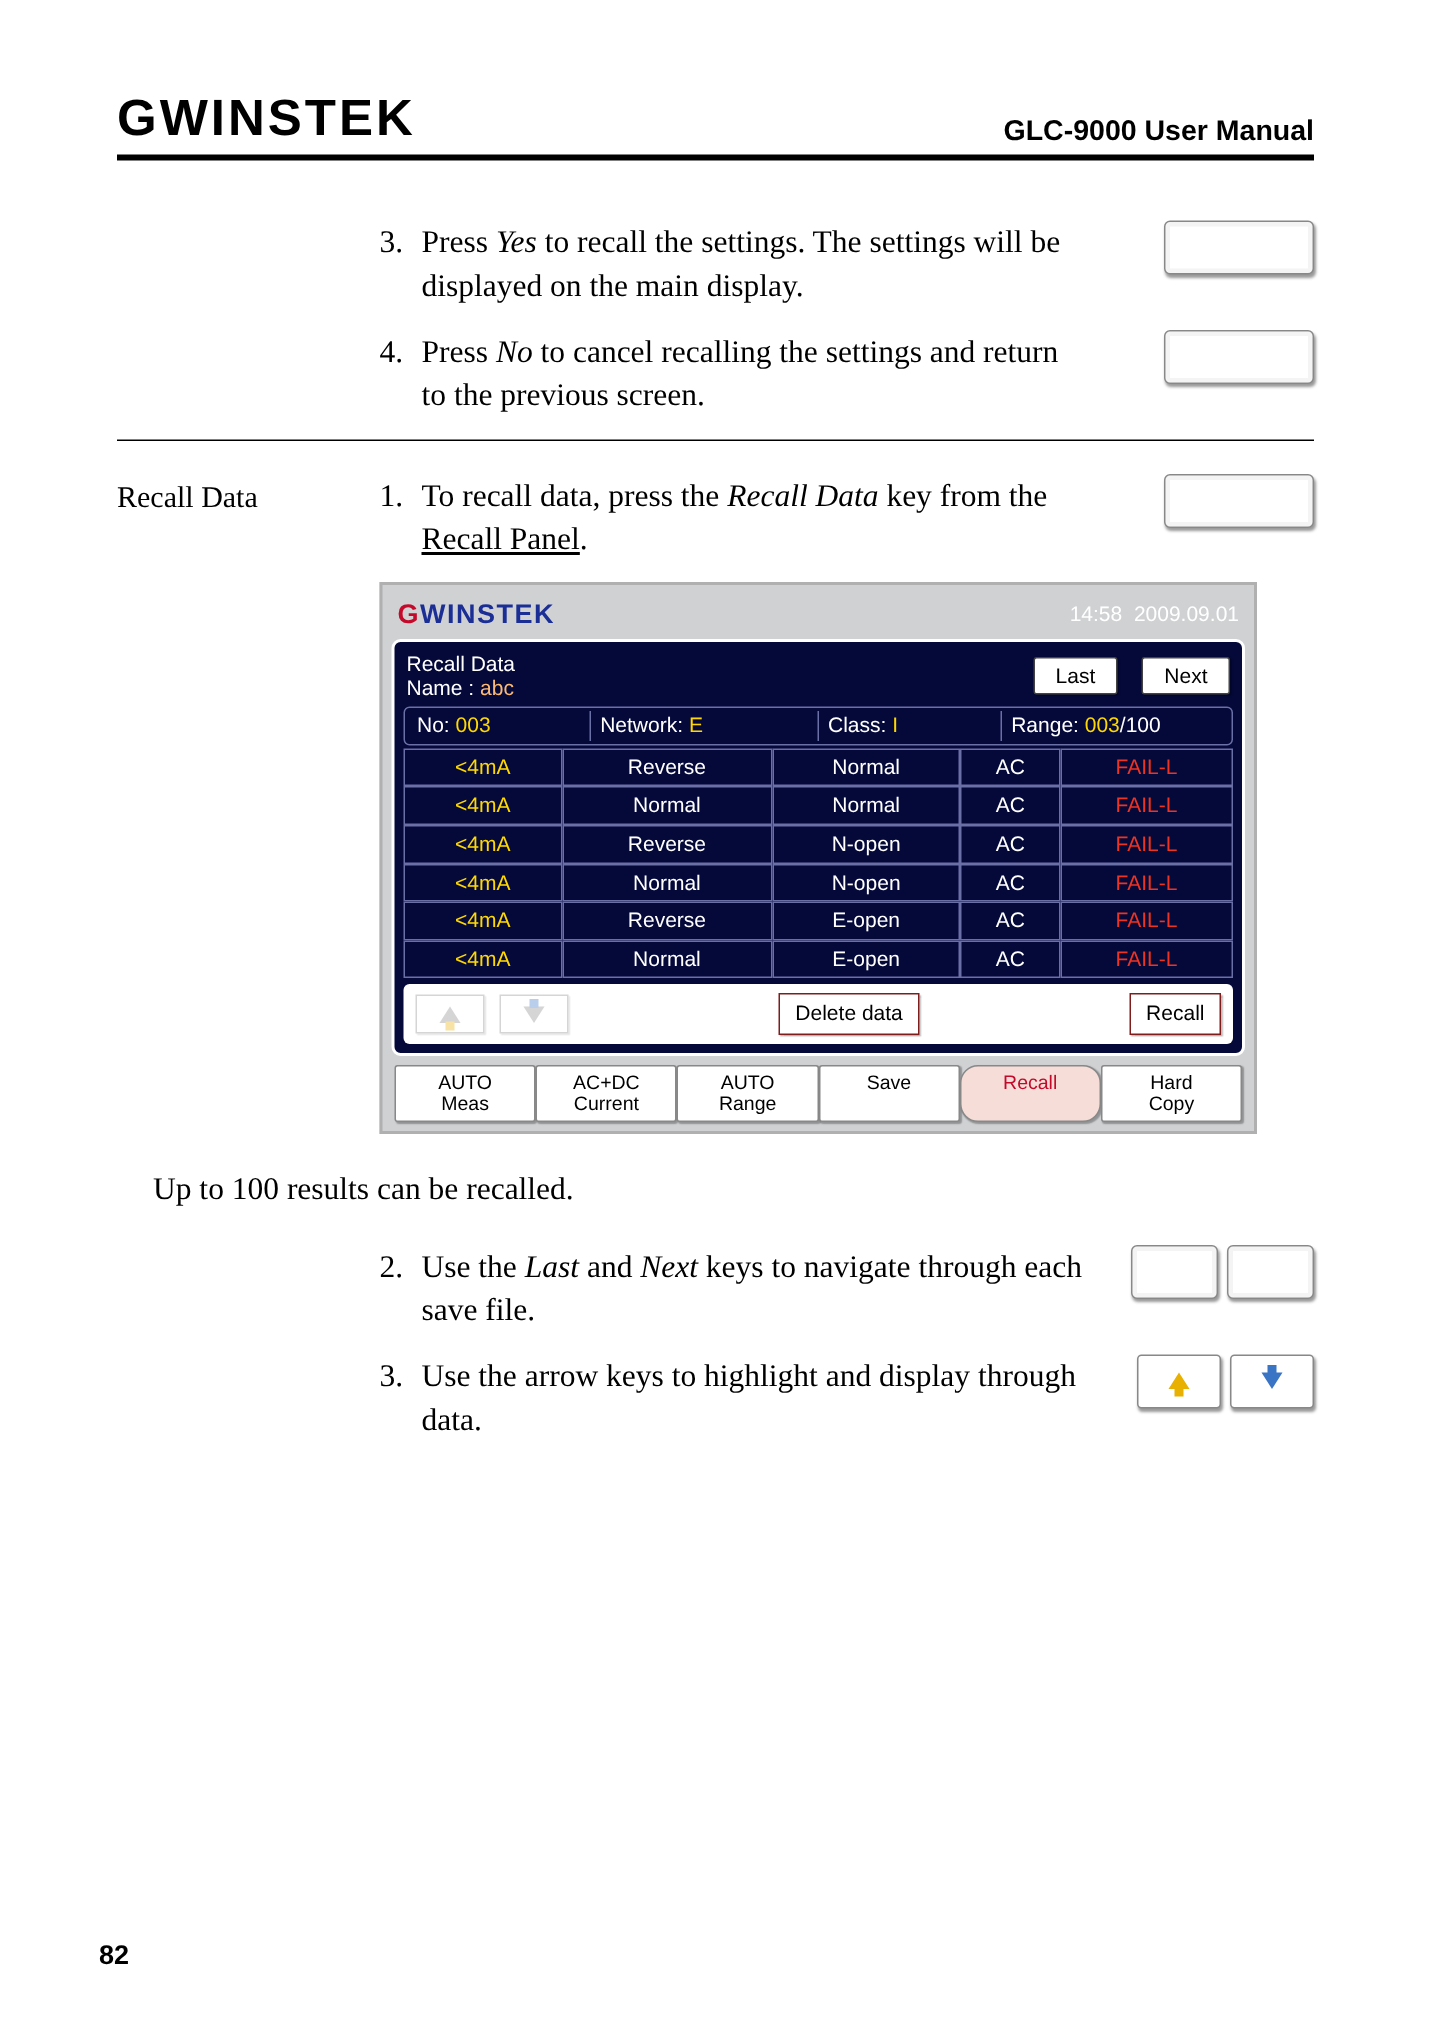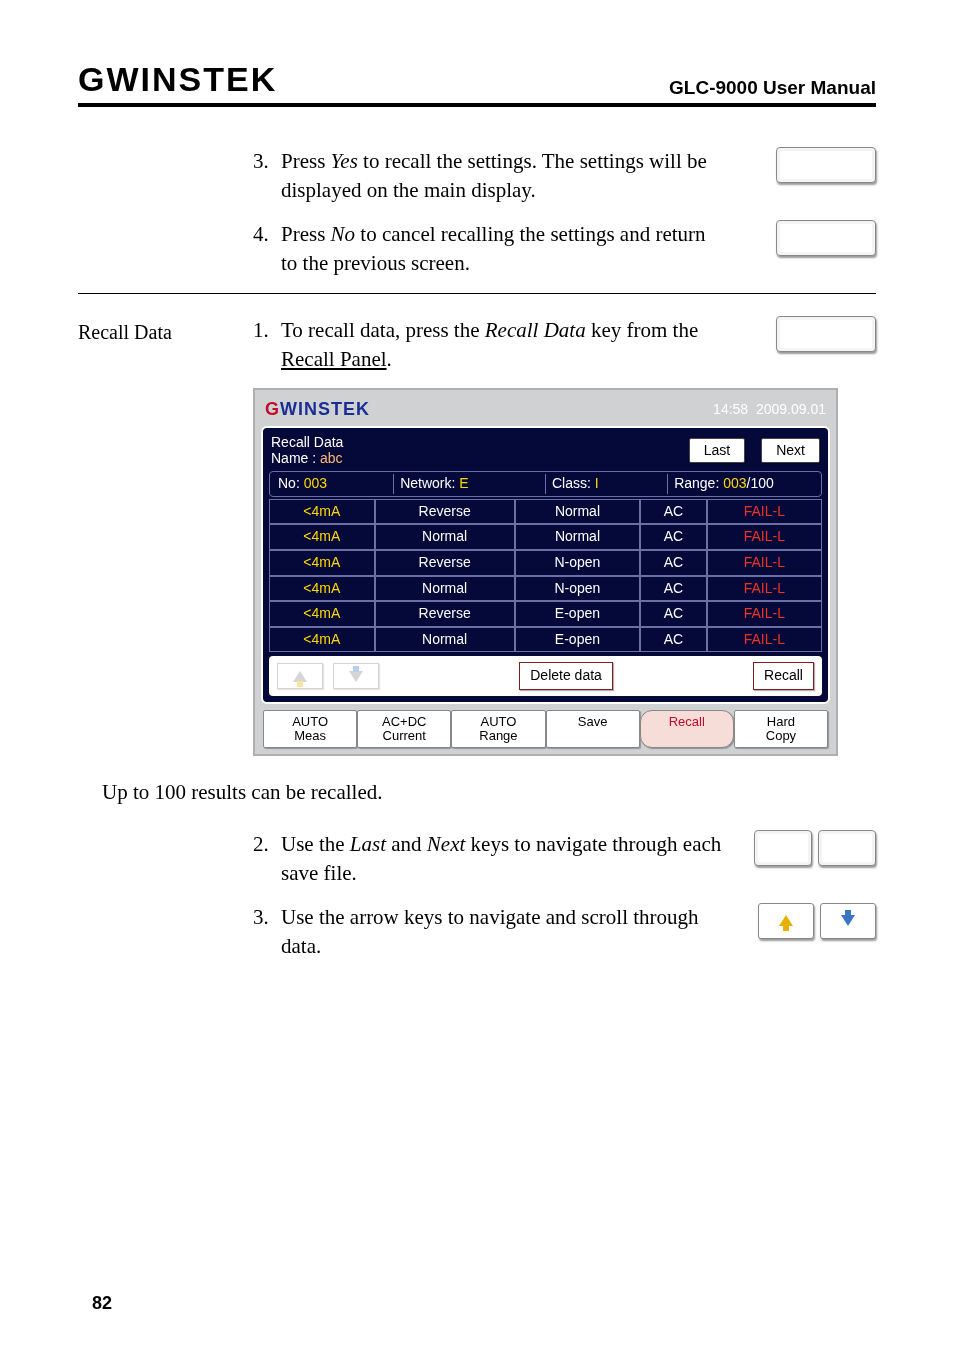--- a/index.html
+++ b/index.html
@@ -135,21 +135,21 @@
   .arrow-up { width:0;height:0;border-left:7px solid transparent;border-right:7px solid transparent;border-bottom:11px solid #e8b000; position:relative; }
   .arrow-up::after { content:""; position:absolute; left:-3px; top:10px; width:6px; height:6px; background:#e8b000; }
   .arrow-down { width:0;height:0;border-left:7px solid transparent;border-right:7px solid transparent;border-top:11px solid #3a74c4; position:relative; }
   .arrow-down::after { content:""; position:absolute; left:-3px; top:-16px; width:6px; height:6px; background:#3a74c4; }
   .arrow-big {
     width: 56px; height: 36px; background:#fff; border:1px solid #888; border-radius:3px;
     box-shadow: 1px 2px 2px rgba(0,0,0,0.4);
     display:flex; align-items:center; justify-content:center;
   }
   .page-num {
-    position: absolute; bottom: 36px; left: 92px;
+    position: absolute; bottom: 36px; left: 66px;
     font-family: Arial, sans-serif; font-weight: bold; font-size: 18px;
   }
 </style>
 </head>
 <body>
 
 <div class="header">
   <div class="logo">GWINSTEK</div>
   <div class="manual-title">GLC-9000 User Manual</div>
 </div>
@@ -316,21 +316,21 @@
       <div class="button3d small"></div>
       <div class="button3d small"></div>
     </div>
   </div>
 
   <div class="row">
     <div class="left-col"></div>
     <div class="mid-col">
       <div class="num-item">
         <div class="num">3.</div>
-        <div class="txt">Use the arrow keys to navigate and scroll through data.</div>
+        <div class="txt">Use the arrow keys to highlight and display through data.</div>
       </div>
     </div>
     <div class="right-col">
       <div class="arrow-big">
           <div class="arrow-up"></div>
         </div>
       <div class="arrow-big">
           <div class="arrow-down"></div>
         </div>
     </div>

